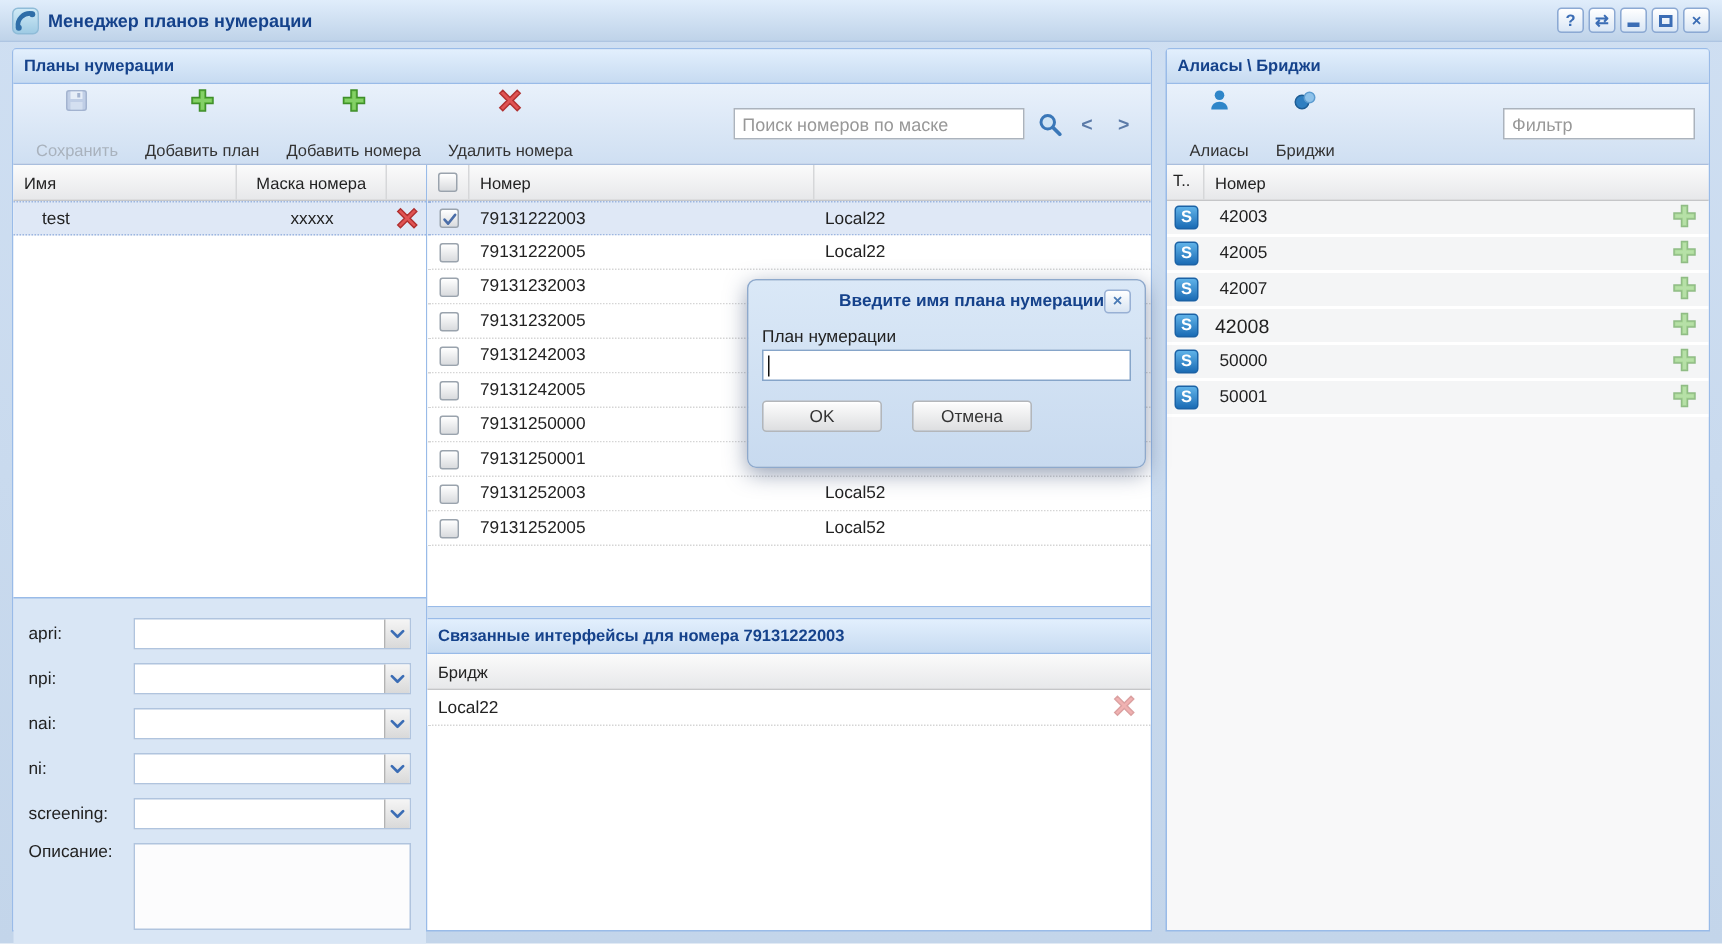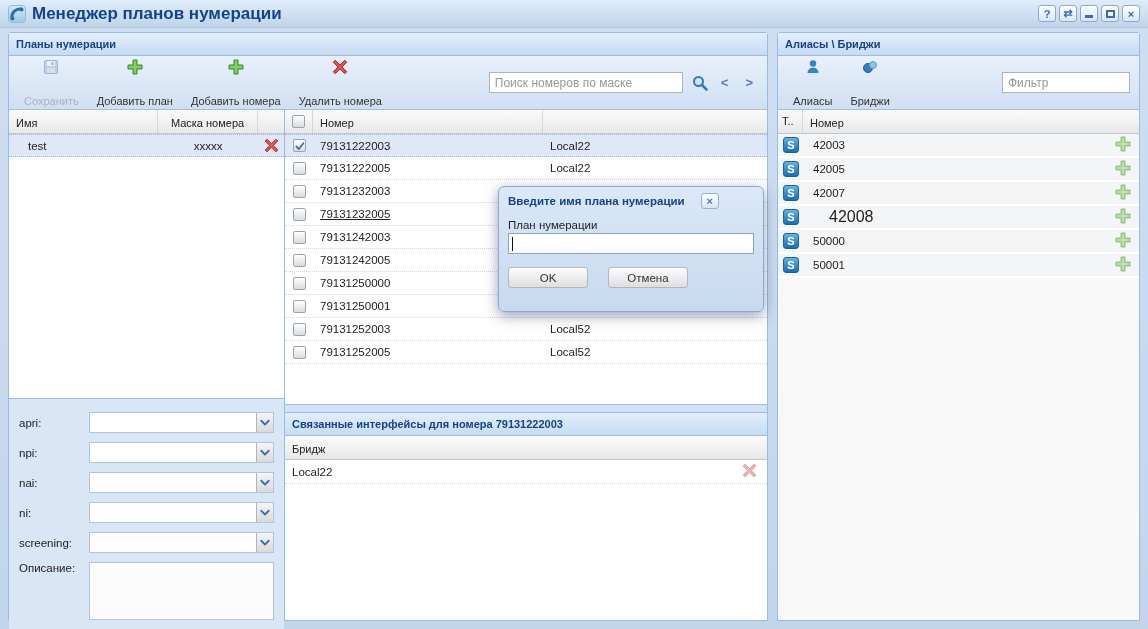--- a/index.html
+++ b/index.html
@@ -19,21 +19,21 @@
     display:flex; align-items:center; padding-left:8px;
     border-bottom:1px solid #aec5e2;
   }
   .titlebar-icon {
     width:18px; height:18px; border-radius:4px;
     background: linear-gradient(#cfeaf6,#9fcbe4);
     border:1px solid #8fbcd8;
     display:flex; align-items:center; justify-content:center;
     margin-right:6px;
   }
-  .title-text { color:#15428b; font-weight:bold; font-size:17px; }
+  .title-text { color:#15428b; font-weight:bold; font-size:12px; }
   .win-controls { position:absolute; right:8px; top:5px; display:flex; gap:3px; }
   .win-btn {
     width:18px; height:17px; border:1px solid #8ca9d3; border-radius:3px;
     background: linear-gradient(#ffffff,#d9e6f5);
     color:#3b6db5; font-weight:bold; font-size:11px;
     display:flex; align-items:center; justify-content:center; cursor:pointer;
   }
   .win-btn .min-bar { width:8px; height:3px; background:#3b6db5; margin-top:6px; }
   .win-btn .max-box { width:9px; height:8px; border:2px solid #3b6db5; }
   
@@ -87,21 +87,21 @@
   }
   .textarea { width:186px; height:58px; border:1px solid #b0c4de; background:#fcfcfd; cursor:text; }
   
   .dialog {
     position:absolute; left:498px; top:186px; width:266px; height:126px;
     background: linear-gradient(#dae8f7, #c8daef);
     border:1px solid #8ea9cc; border-radius:6px;
     box-shadow: 0 4px 14px rgba(50,70,110,.5);
     padding:6px 9px; z-index:50;
   }
-  .dialog-title-row { display:flex; justify-content:flex-start; align-items:center;gap:16px; }
+  .dialog-title-row { display:flex; justify-content:flex-end; align-items:center; }
   .dialog-title { color:#15428b; font-weight:bold; font-size:11.5px; }
   .dialog-close {
     width:18px; height:16px; border:1px solid #98b0d4; border-radius:3px;
     background: linear-gradient(#ffffff,#d8e4f2); color:#4a7ab5; font-weight:bold;
     display:flex; align-items:center; justify-content:center; cursor:pointer; font-size:11px;
   }
   .dialog-label { margin-top:10px; font-size:11.5px; color:#222; }
   .dialog-input {
     margin-top:2px; width:100%; height:21px; border:1px solid #86a5c9;
     background:#fff; position:relative; cursor:text;
@@ -355,21 +355,21 @@
           <span style="width:28px; display:flex; justify-content:center;">
               <span class="checkbox"></span>
             </span>
           <span class="cell" style="width:230px;">79131232003</span>
           <span class="cell" style="flex:1;"></span>
         </div>
         <div class="grid-row">
           <span style="width:28px; display:flex; justify-content:center;">
               <span class="checkbox"></span>
             </span>
-          <span class="cell" style="width:230px;text-decoration:underline;">79131232005</span>
+          <span class="cell" style="width:230px;">79131232005</span>
           <span class="cell" style="flex:1;"></span>
         </div>
         <div class="grid-row">
           <span style="width:28px; display:flex; justify-content:center;">
               <span class="checkbox"></span>
             </span>
           <span class="cell" style="width:230px;">79131242003</span>
           <span class="cell" style="flex:1;"></span>
         </div>
         <div class="grid-row">
@@ -470,21 +470,21 @@
     </div>
     <div class="alias-row">
       <span class="sip-tile">S</span>
       <span class="cell" style="margin-left:7px; font-size:11.5px;">42007</span>
       <span class="plus-pale"><svg width="16" height="16" viewBox="0 0 16 16">
             <use href="#ico-plus-green"></use>
           </svg></span>
     </div>
     <div class="alias-row">
       <span class="sip-tile">S</span>
-      <span class="cell" style="margin-left:23px; font-size:16px;">42008</span>
+      <span class="cell" style="margin-left:4px; font-size:13px;">42008</span>
       <span class="plus-pale"><svg width="16" height="16" viewBox="0 0 16 16">
             <use href="#ico-plus-green"></use>
           </svg></span>
     </div>
     <div class="alias-row">
       <span class="sip-tile">S</span>
       <span class="cell" style="margin-left:7px; font-size:11.5px;">50000</span>
       <span class="plus-pale"><svg width="16" height="16" viewBox="0 0 16 16">
             <use href="#ico-plus-green"></use>
           </svg></span>

